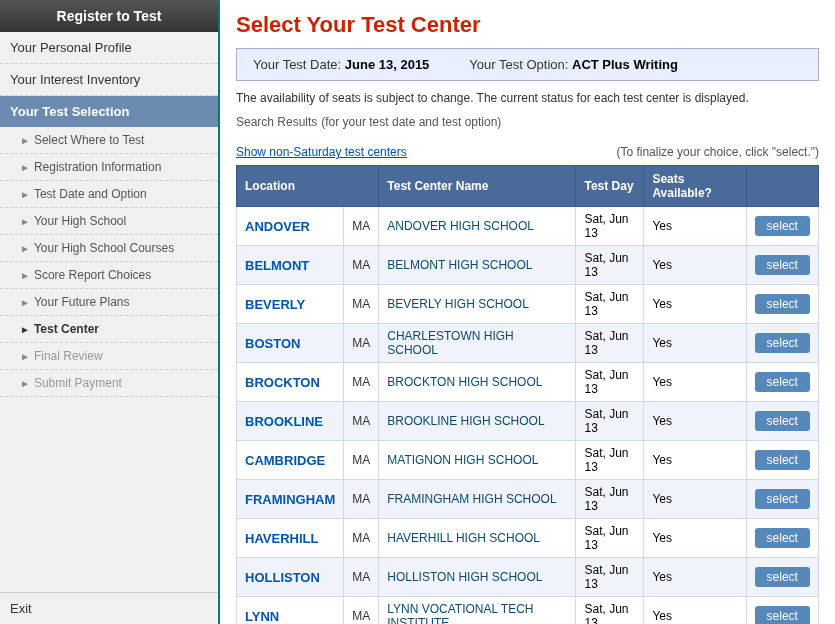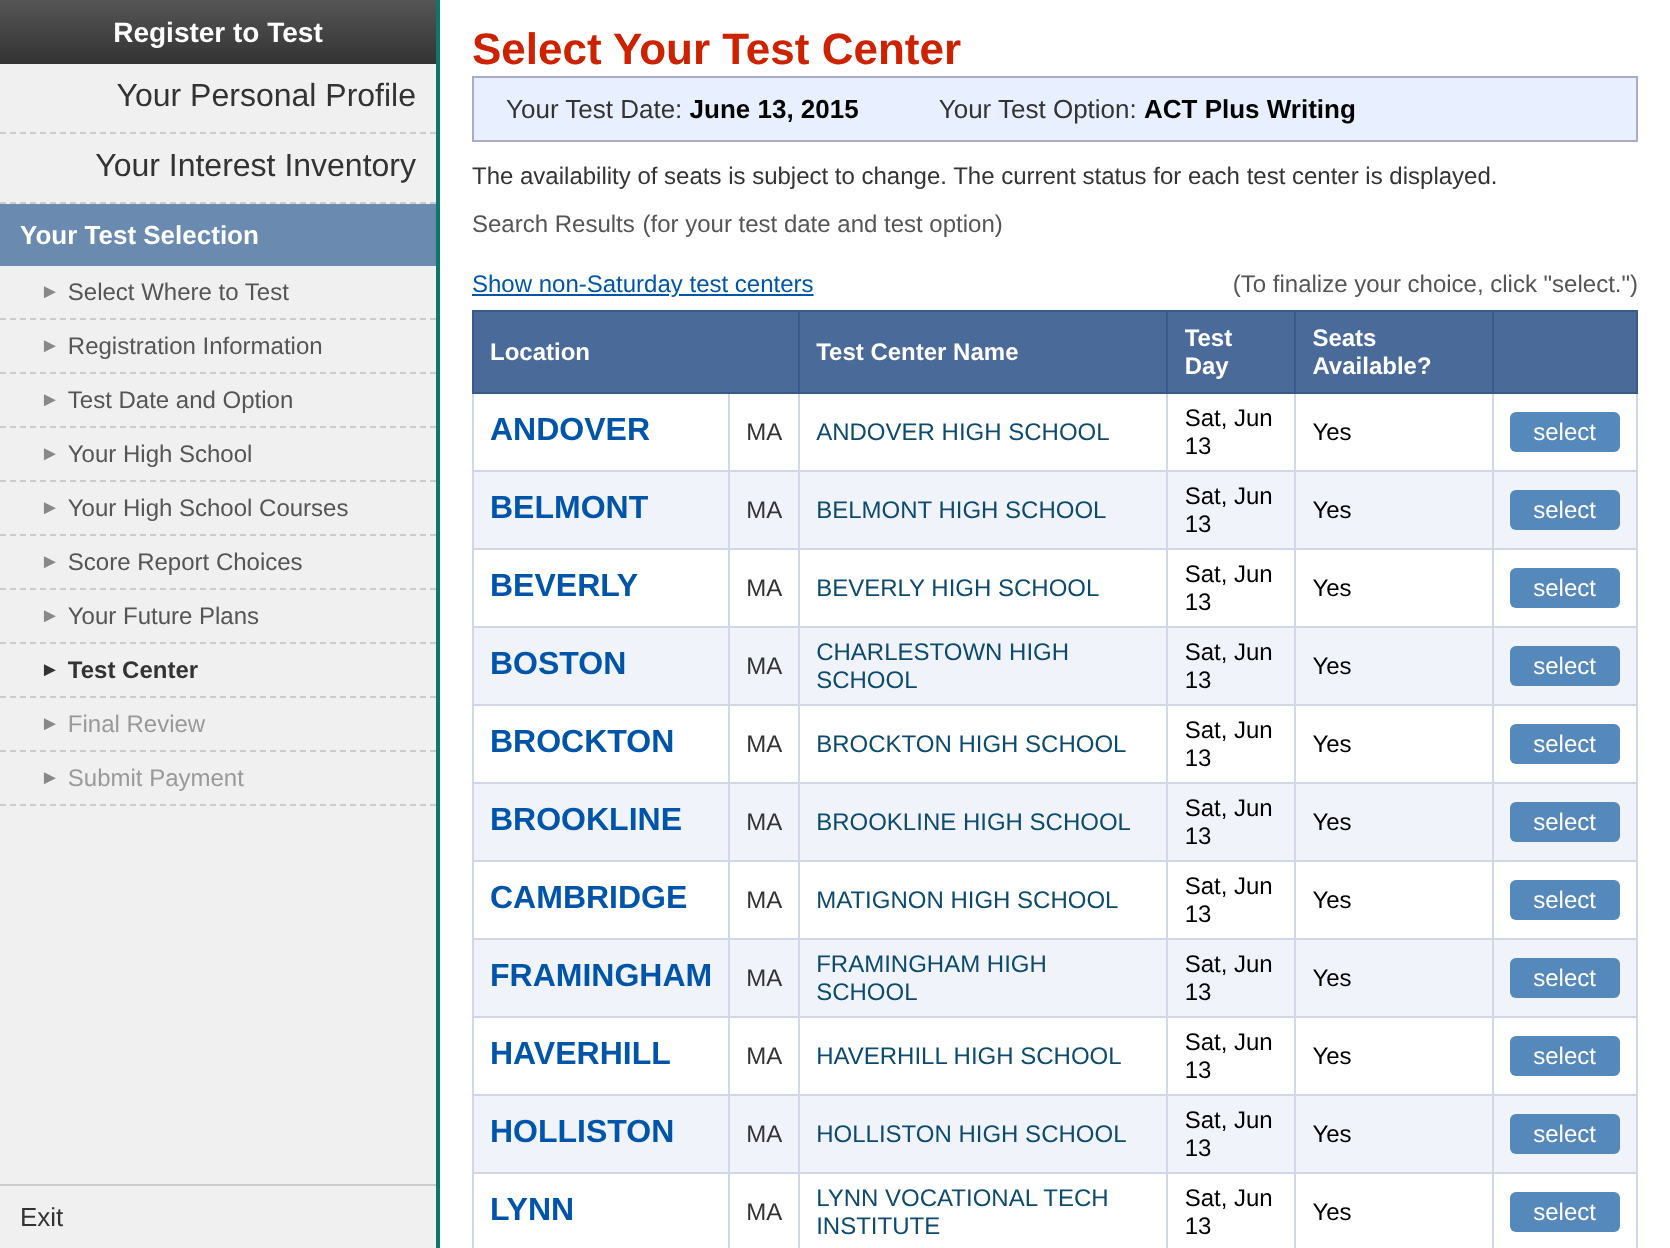--- a/index.html
+++ b/index.html
@@ -19,23 +19,22 @@
       color: #fff;
       text-align: center;
       padding: 8px 10px;
       font-weight: bold;
       font-size: 14px;
     }
     .sidebar-item {
       padding: 8px 10px;
       border-bottom: 1px dashed #ccc;
       color: #333;
-      font-size: 16px;
-      cursor: pointer;
-      text-align: right;
+      font-size: 13px;
+      cursor: pointer;
     }
     .sidebar-section-header {
       background: #6a8ab0;
       color: #ffffff;
       padding: 8px 10px;
       font-weight: bold;
       font-size: 13px;
     }
     .sidebar-sub-item {
       padding: 6px 10px 6px 20px;
@@ -73,20 +72,21 @@
     #main {
       flex: 1;
       padding: 12px 16px;
       overflow-y: auto;
       background: #fff;
     }
     #page-title {
       color: #cc2200;
       font-size: 22px;
       font-weight: bold;
+      margin-bottom: 10px;
     }
     #test-info-bar {
       border: 1px solid #aac;
       background: #e8f0ff;
       padding: 8px 16px;
       display: flex;
       gap: 40px;
       margin-bottom: 10px;
       font-size: 13px;
     }
@@ -148,21 +148,21 @@
     #results-table tr:nth-child(odd) td { background: #fff; }
     .select-btn {
       background: #5588bb;
       color: #fff;
       border: none;
       padding: 3px 12px;
       border-radius: 3px;
       cursor: pointer;
       font-size: 12px;
     }
-    .city-name { color: #0055aa; font-weight: bold; font-size: 16px; }
+    .city-name { color: #0055aa; font-weight: bold; font-size: 13px; }
     .state-col { color: #333; font-size: 12px; }
     .school-name { color: #0c4a6e; font-size: 12px; }
   </style>
 </head>
 <body>
 
 <div id="sidebar">
   <div id="sidebar-header">Register to Test</div>
 
   <div class="sidebar-item">Your Personal Profile</div>

